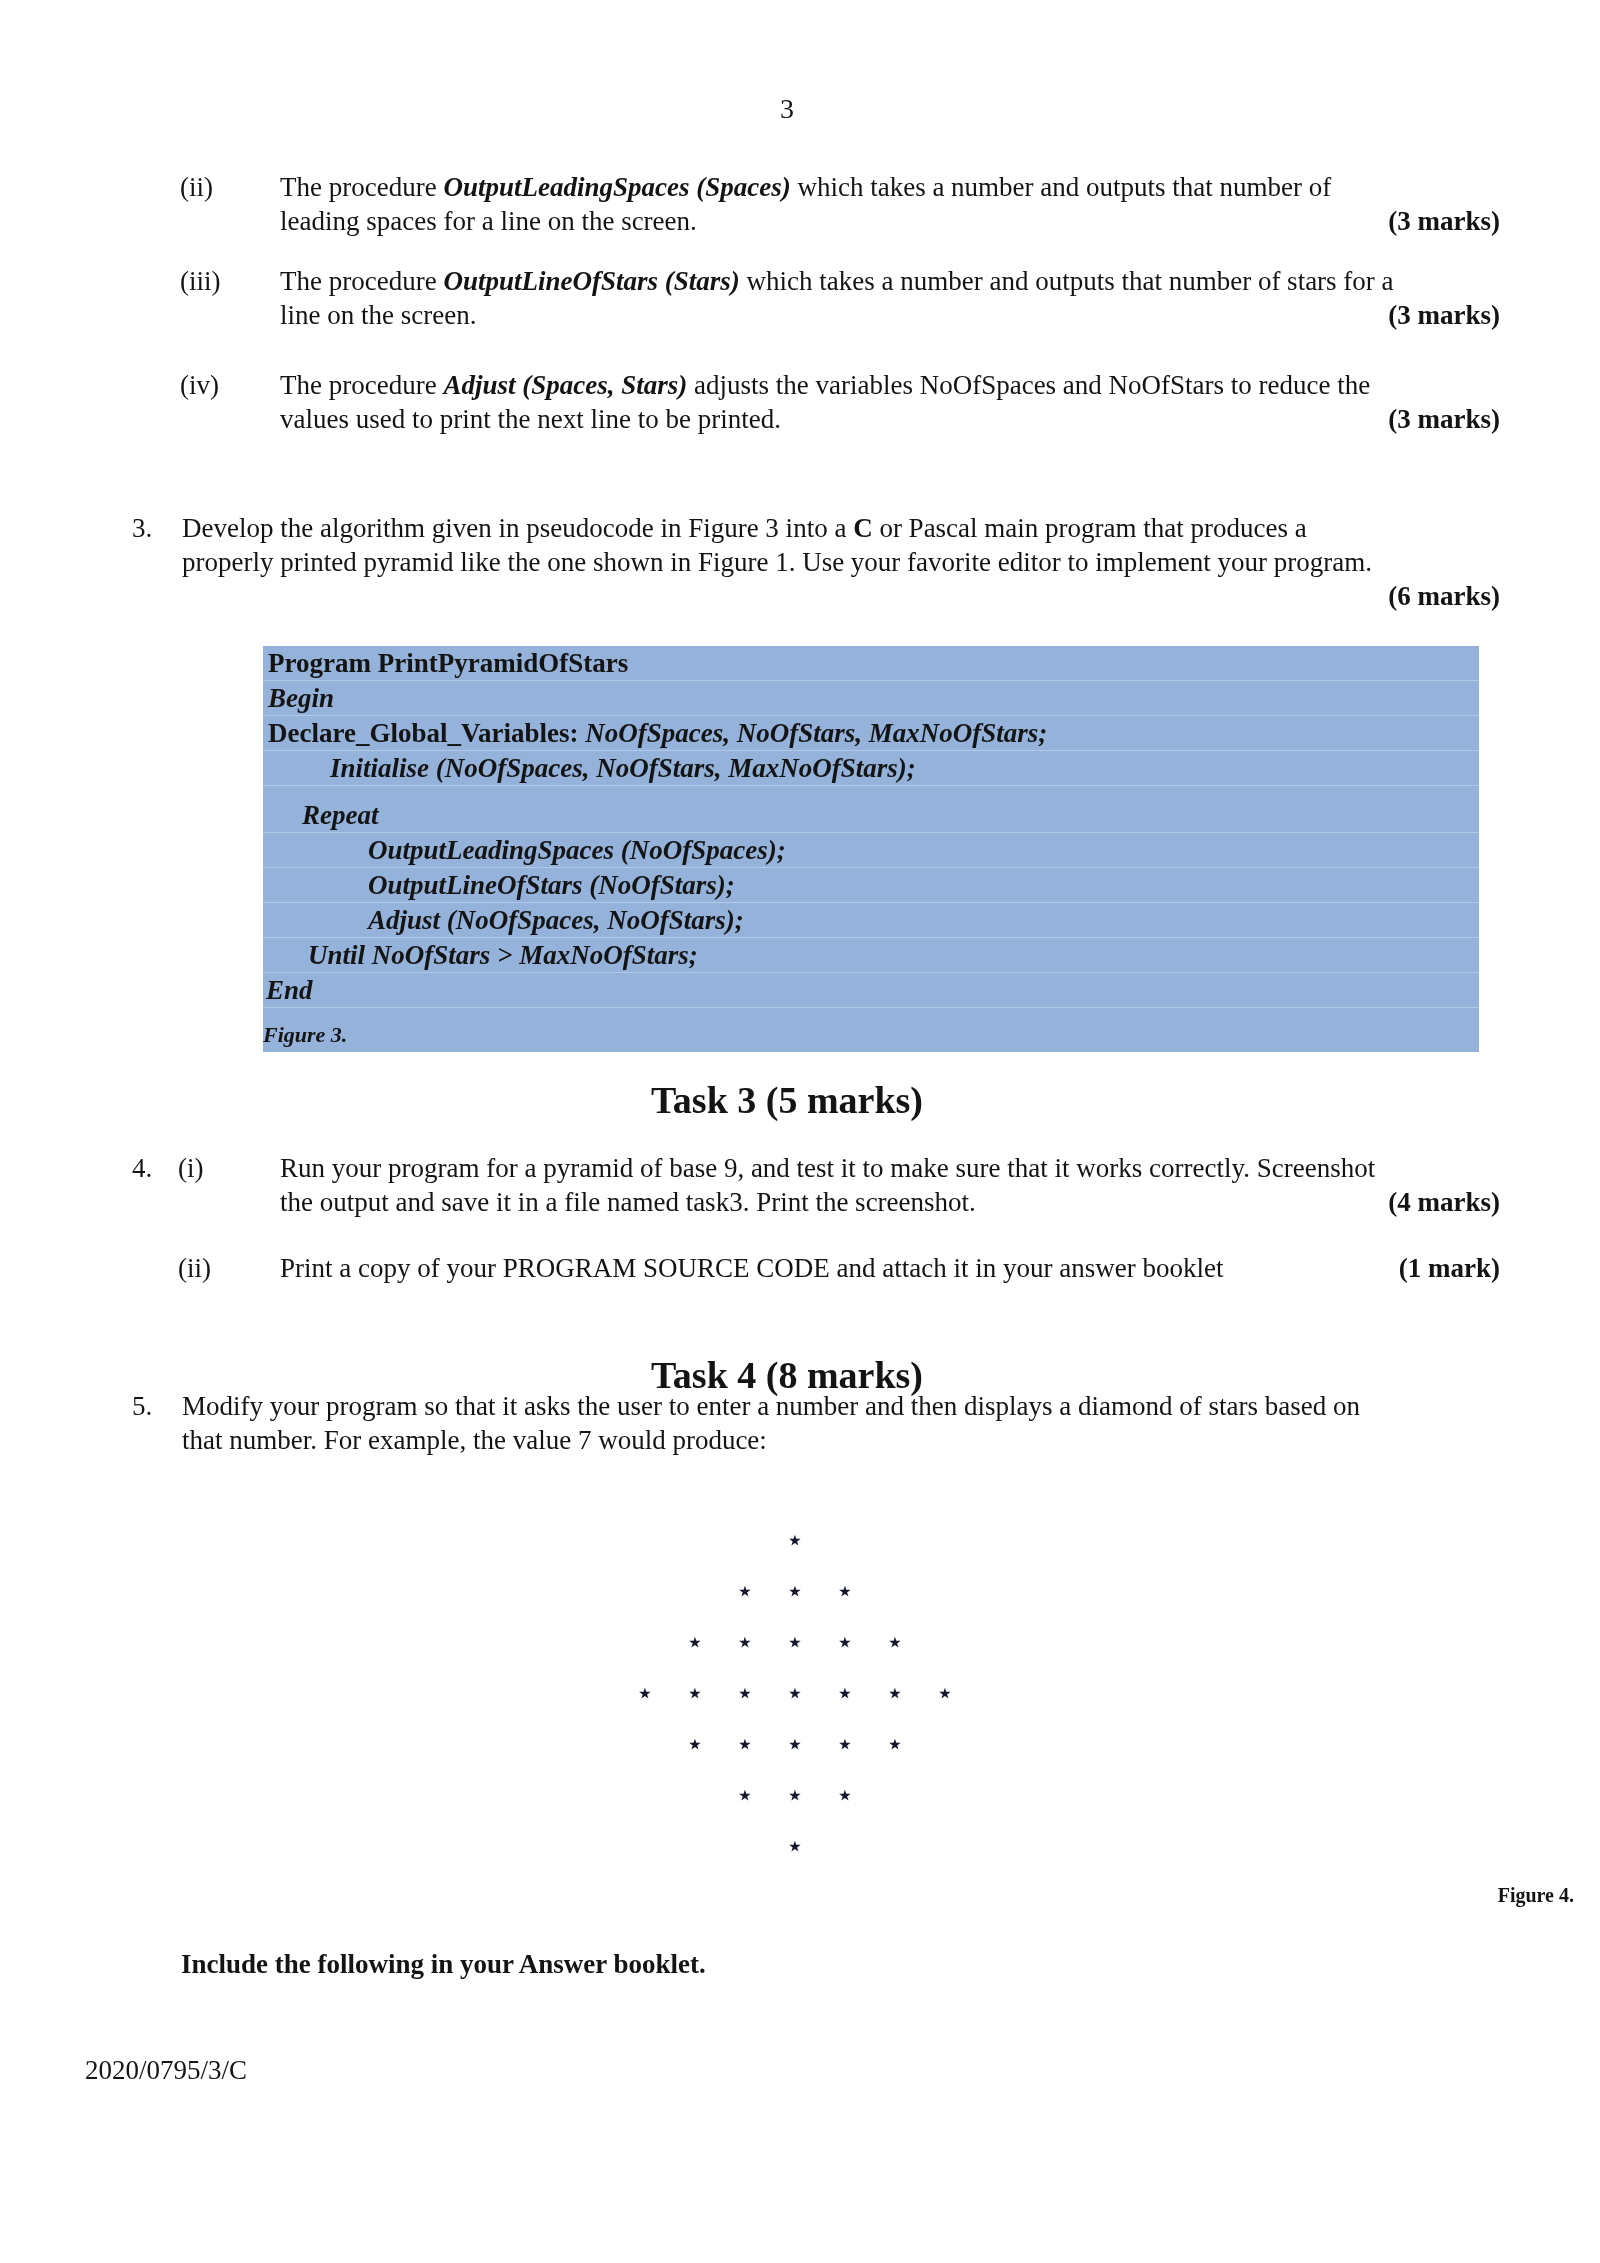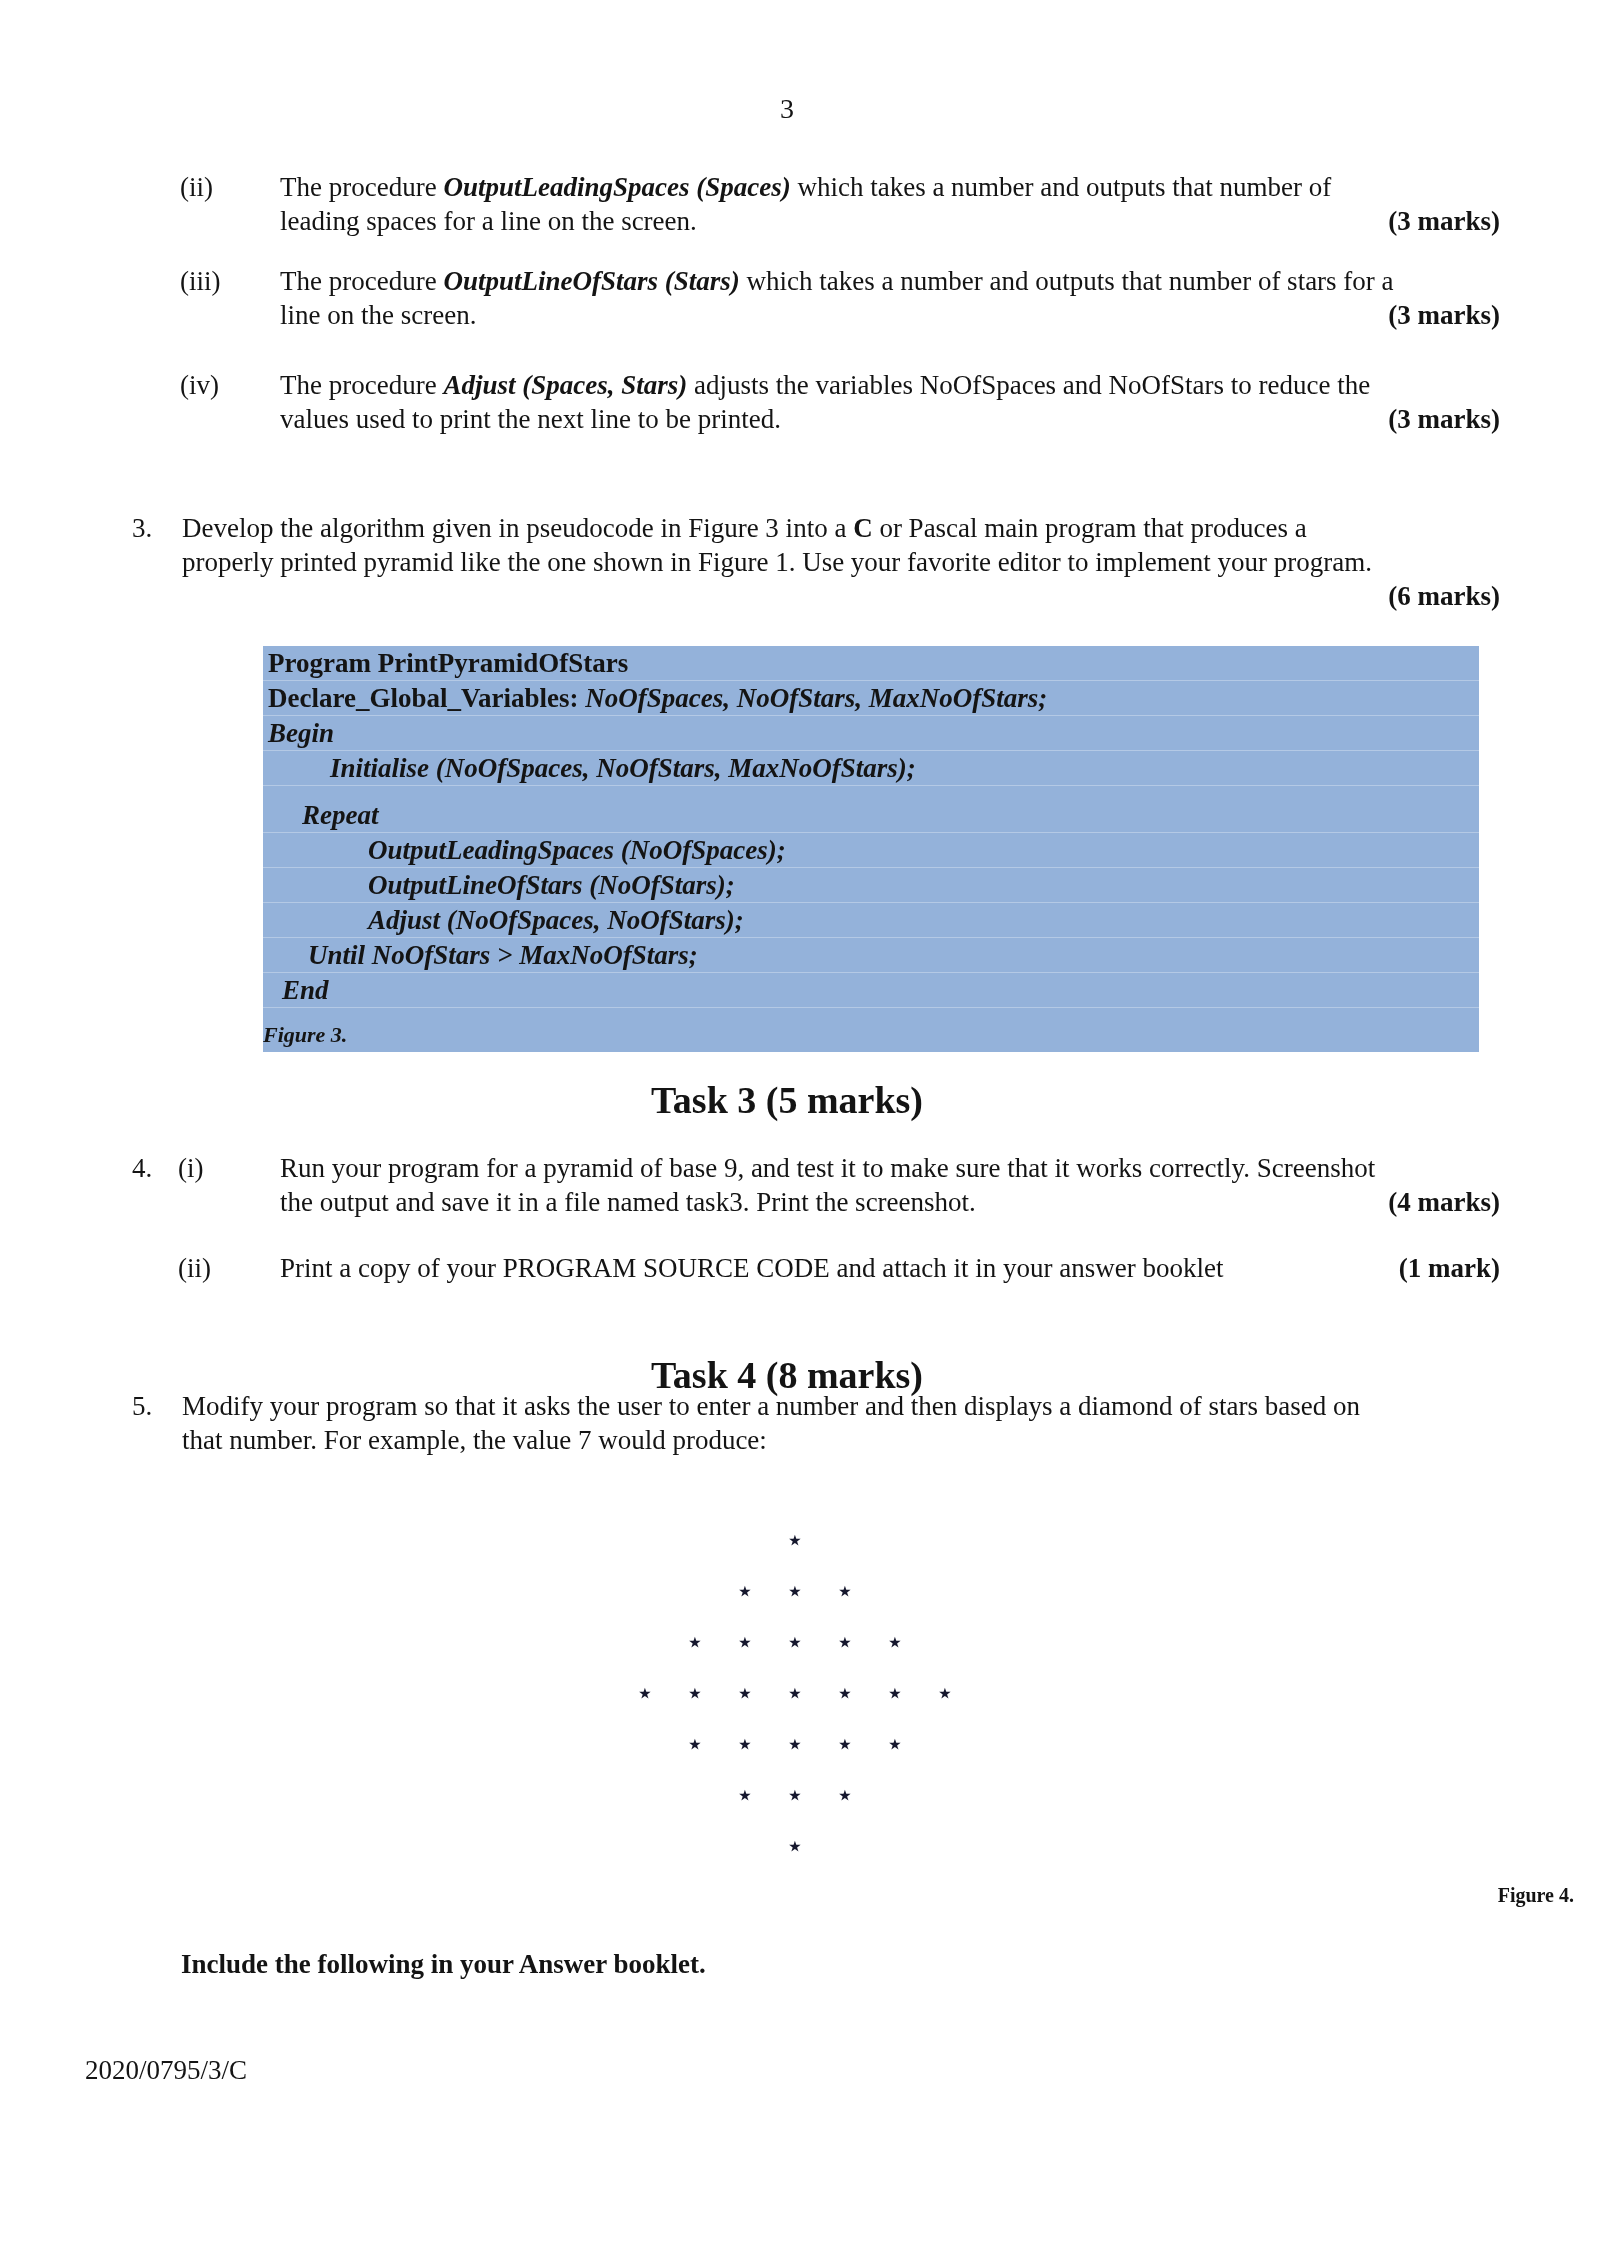--- a/index.html
+++ b/index.html
@@ -103,29 +103,29 @@
       <span class="txt">properly printed pyramid like the one shown in Figure 1. Use your favorite editor to implement your program.</span>
     </div>
     <div class="marks-row">
       <span class="marks">(6 marks)</span>
     </div>
   </div>
 
   <div class="codebox" style="background: rgb(148, 178, 218);">
     <div>
         <div class="code-line" style="padding-left: 5px;"><span class="b">Program PrintPyramidOfStars</span></div>
+        <div class="code-line" style="padding-left: 5px;"><span class="bi">Begin</span></div>
         <div class="code-line" style="padding-left: 5px;"><span class="b">Declare_Global_Variables: </span><span class="bi">NoOfSpaces, NoOfStars, MaxNoOfStars;</span></div>
-        <div class="code-line" style="padding-left: 5px;"><span class="bi">Begin</span></div>
         <div class="code-line" style="padding-left: 67px;"><span class="bi">Initialise (NoOfSpaces, NoOfStars, MaxNoOfStars);</span></div>
         <div class="code-line" style="padding-left: 39px; margin-top: 12px;"><span class="bi">Repeat</span></div>
         <div class="code-line" style="padding-left: 105px;"><span class="bi">OutputLeadingSpaces (NoOfSpaces);</span></div>
         <div class="code-line" style="padding-left: 105px;"><span class="bi">OutputLineOfStars (NoOfStars);</span></div>
         <div class="code-line" style="padding-left: 105px;"><span class="bi">Adjust (NoOfSpaces, NoOfStars);</span></div>
         <div class="code-line" style="padding-left: 45px;"><span class="bi">Until NoOfStars &gt; MaxNoOfStars;</span></div>
-        <div class="code-line" style="padding-left: 19px;"><span class="bi">End</span></div>
+        <div class="code-line" style="padding-left: 3px;"><span class="bi">End</span></div>
       </div>
     <div class="code-caption">Figure 3.</div>
   </div>
 
   <div class="heading" style="top:1083px">Task 3 (5 marks)</div>
 
   <div class="qitem" style="top:1151px">
     <div class="row">
       <span class="num4">4.</span>
       <span class="sub">(i)</span>

